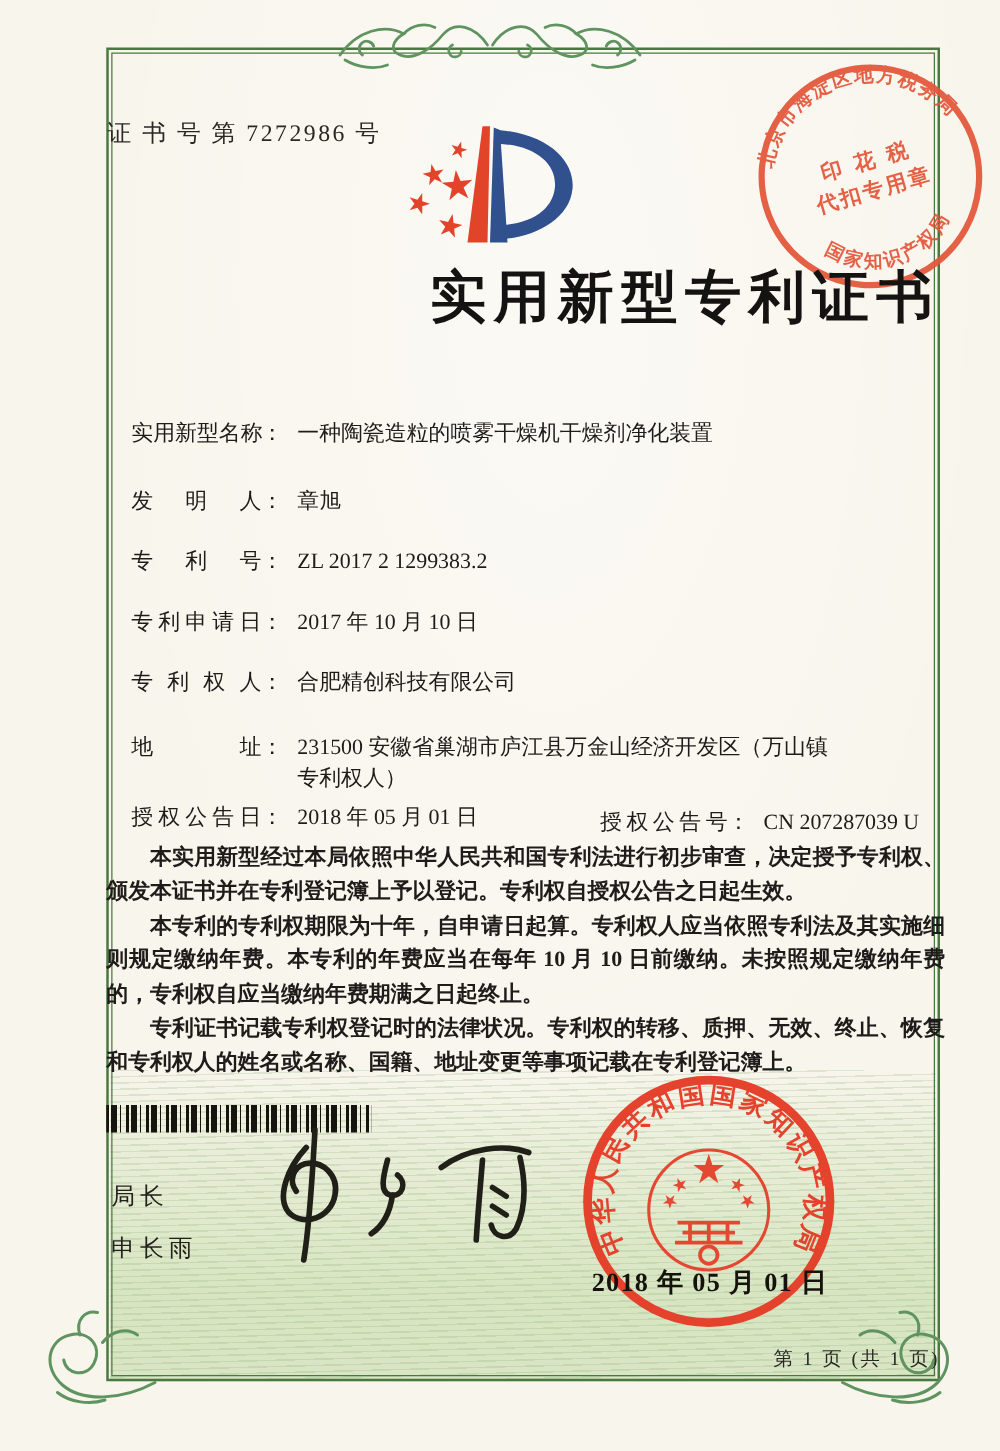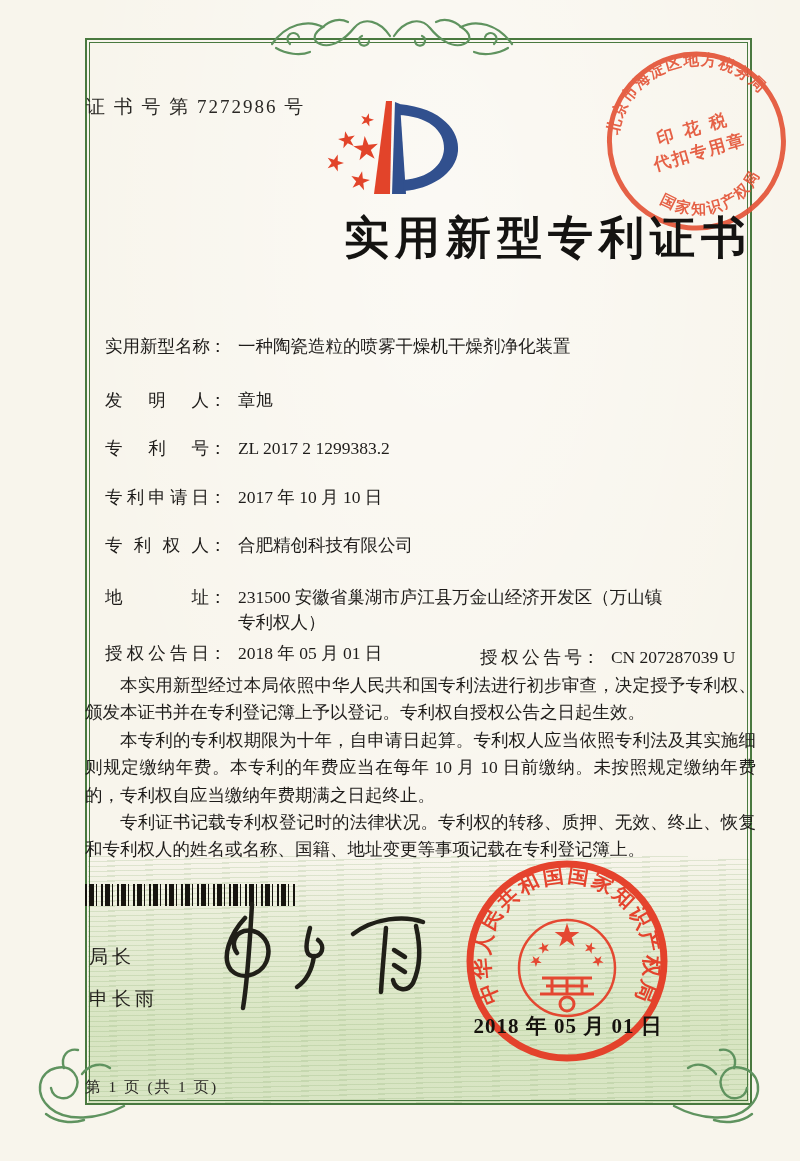--- a/index.html
+++ b/index.html
@@ -54,41 +54,41 @@
   .f-colon{display:inline-block;vertical-align:top;}
   .f-value{display:inline-block;margin-left:7px;vertical-align:top;white-space:normal;}
   .addr{max-width:480px;}
   .grant-right{position:absolute;left:375px;top:4px;}
   .grant-right .f-label{width:102px;}
 
   .paras{
     position:absolute;left:85px;right:44px;top:672px;
     font-size:17.5px;line-height:27.4px;text-align:justify;
   }
-  .paras p{margin:0;text-indent:2em;}
+  .paras p{margin:0;text-indent:2em;font-weight:bold;}
 
   .barcode{
     position:absolute;left:85px;top:884px;width:212px;height:22px;
     background:repeating-linear-gradient(90deg,
       #16140f 0 2px, transparent 2px 4px,
       #16140f 4px 9px, transparent 9px 11px,
       #16140f 11px 12px, transparent 12px 16px);
   }
   .director-title{position:absolute;left:89px;top:944px;font-size:19px;letter-spacing:4px;color:#23211d;}
   .director-name{position:absolute;left:89px;top:986px;font-size:19px;letter-spacing:4px;color:#23211d;}
   .signature{position:absolute;left:190px;top:898px;}
   .seal{position:absolute;left:462px;top:856px;opacity:.95;}
   .seal-date{
     position:absolute;left:458px;top:1012px;width:220px;
     text-align:center;font-size:21px;font-weight:600;letter-spacing:1px;color:#15120e;
   }
   .tax-stamp{position:absolute;left:602px;top:46px;transform:rotate(-16deg);opacity:.93;}
   .footer{
     position:absolute;left:85px;right:48px;top:1077px;
-    text-align:left;font-size:15.5px;letter-spacing:2px;color:#2a2825;
+    text-align:right;font-size:15.5px;letter-spacing:2px;color:#2a2825;
   }
 </style>
 </head>
 <body>
 
 <div class="page">
 
   <div class="guilloche"></div>
 
   <div class="frame"></div>

